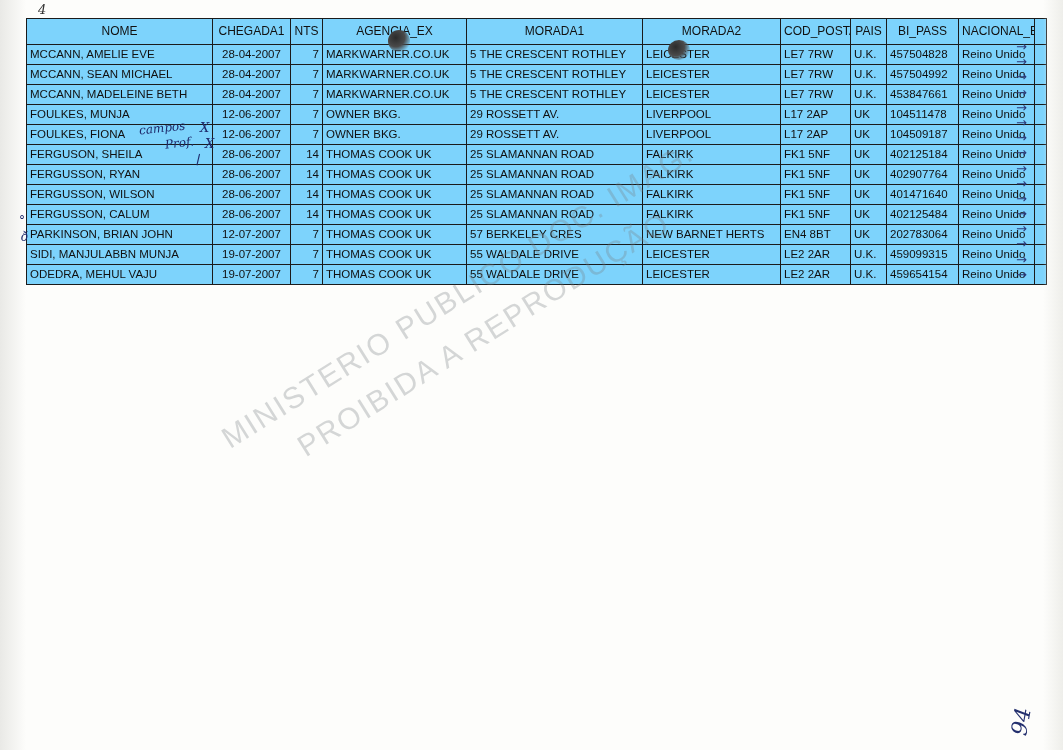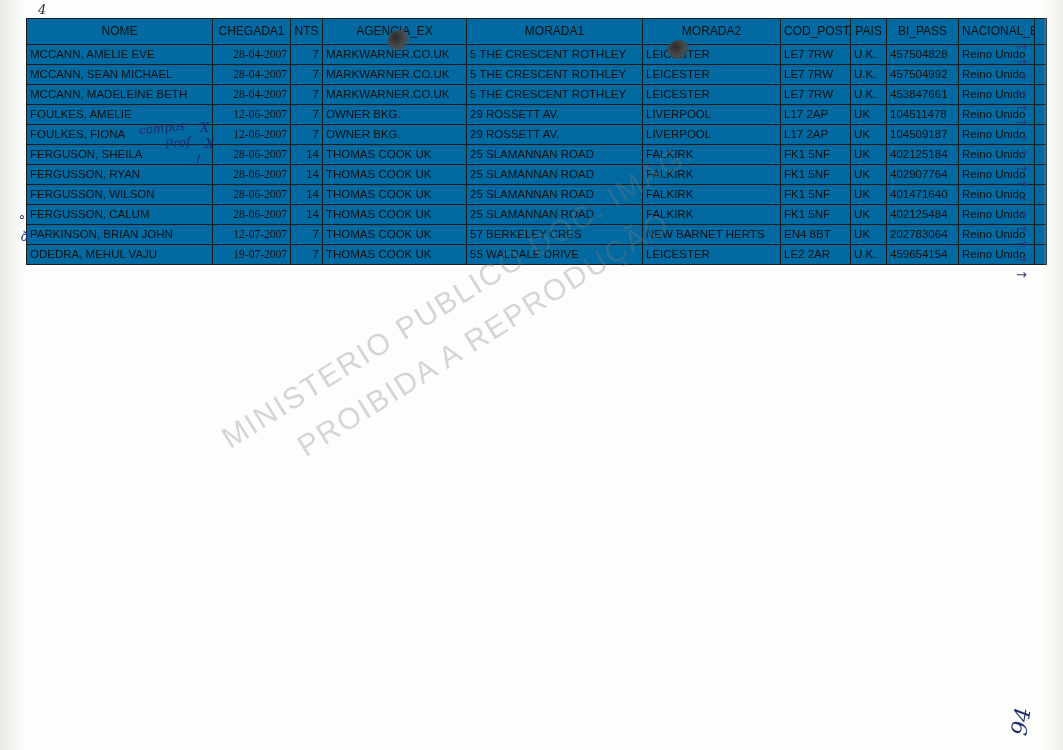--- a/index.html
+++ b/index.html
@@ -41,41 +41,41 @@
   .table-wrap {
     position: absolute;
     left: 26px;
     top: 18px;
     width: 990px;
   }
   table.grid {
     border-collapse: collapse;
     width: 100%;
     table-layout: fixed;
-    background: #0369a1;
+    background: #7dd3fc;
   }
   table.grid th, table.grid td {
     border: 1px solid #1b1b1b;
     font-size: 11.5px;
     line-height: 1.05;
     padding: 2px 3px;
     color: #111;
     white-space: nowrap;
     overflow: hidden;
     height: 15px;
   }
   table.grid th {
     text-align: center;
     font-weight: normal;
     font-size: 12px;
     padding: 3px 3px 4px 3px;
     height: 18px;
   }
   td.num { text-align: right; }
-  td.ctr { text-align: right; font-family: Liberation Serif, serif; }
+  td.ctr { text-align: center; }
 
   
   col.c-nome      { width: 186px; }
   col.c-chegada   { width: 78px; }
   col.c-nts       { width: 32px; }
   col.c-agencia   { width: 144px; }
   col.c-morada1   { width: 176px; }
   col.c-morada2   { width: 138px; }
   col.c-cp        { width: 70px; }
   col.c-pais      { width: 36px; }
@@ -233,21 +233,21 @@
             <td>MARKWARNER.CO.UK</td>
             <td>5 THE CRESCENT ROTHLEY</td>
             <td>LEICESTER</td>
             <td>LE7 7RW</td>
             <td>U.K.</td>
             <td>453847661</td>
             <td>Reino Unido</td>
             <td></td>
           </tr>
           <tr>
-            <td>FOULKES, AMELIE</td>
+            <td>FOULKES, MUNJA</td>
             <td class="ctr">12-06-2007</td>
             <td class="num">7</td>
             <td>OWNER BKG.</td>
             <td>29 ROSSETT AV.</td>
             <td>LIVERPOOL</td>
             <td>L17 2AP</td>
             <td>UK</td>
             <td>104511478</td>
             <td>Reino Unido</td>
             <td></td>
@@ -320,20 +320,33 @@
           <tr>
             <td>PARKINSON, BRIAN JOHN</td>
             <td class="ctr">12-07-2007</td>
             <td class="num">7</td>
             <td>THOMAS COOK UK</td>
             <td>57 BERKELEY CRES</td>
             <td>NEW BARNET HERTS</td>
             <td>EN4 8BT</td>
             <td>UK</td>
             <td>202783064</td>
+            <td>Reino Unido</td>
+            <td></td>
+          </tr>
+          <tr>
+            <td>SIDI, MANJULABBN MUNJA</td>
+            <td class="ctr">19-07-2007</td>
+            <td class="num">7</td>
+            <td>THOMAS COOK UK</td>
+            <td>55 WALDALE DRIVE</td>
+            <td>LEICESTER</td>
+            <td>LE2 2AR</td>
+            <td>U.K.</td>
+            <td>459099315</td>
             <td>Reino Unido</td>
             <td></td>
           </tr>
           <tr>
             <td>ODEDRA, MEHUL VAJU</td>
             <td class="ctr">19-07-2007</td>
             <td class="num">7</td>
             <td>THOMAS COOK UK</td>
             <td>55 WALDALE DRIVE</td>
             <td>LEICESTER</td>

